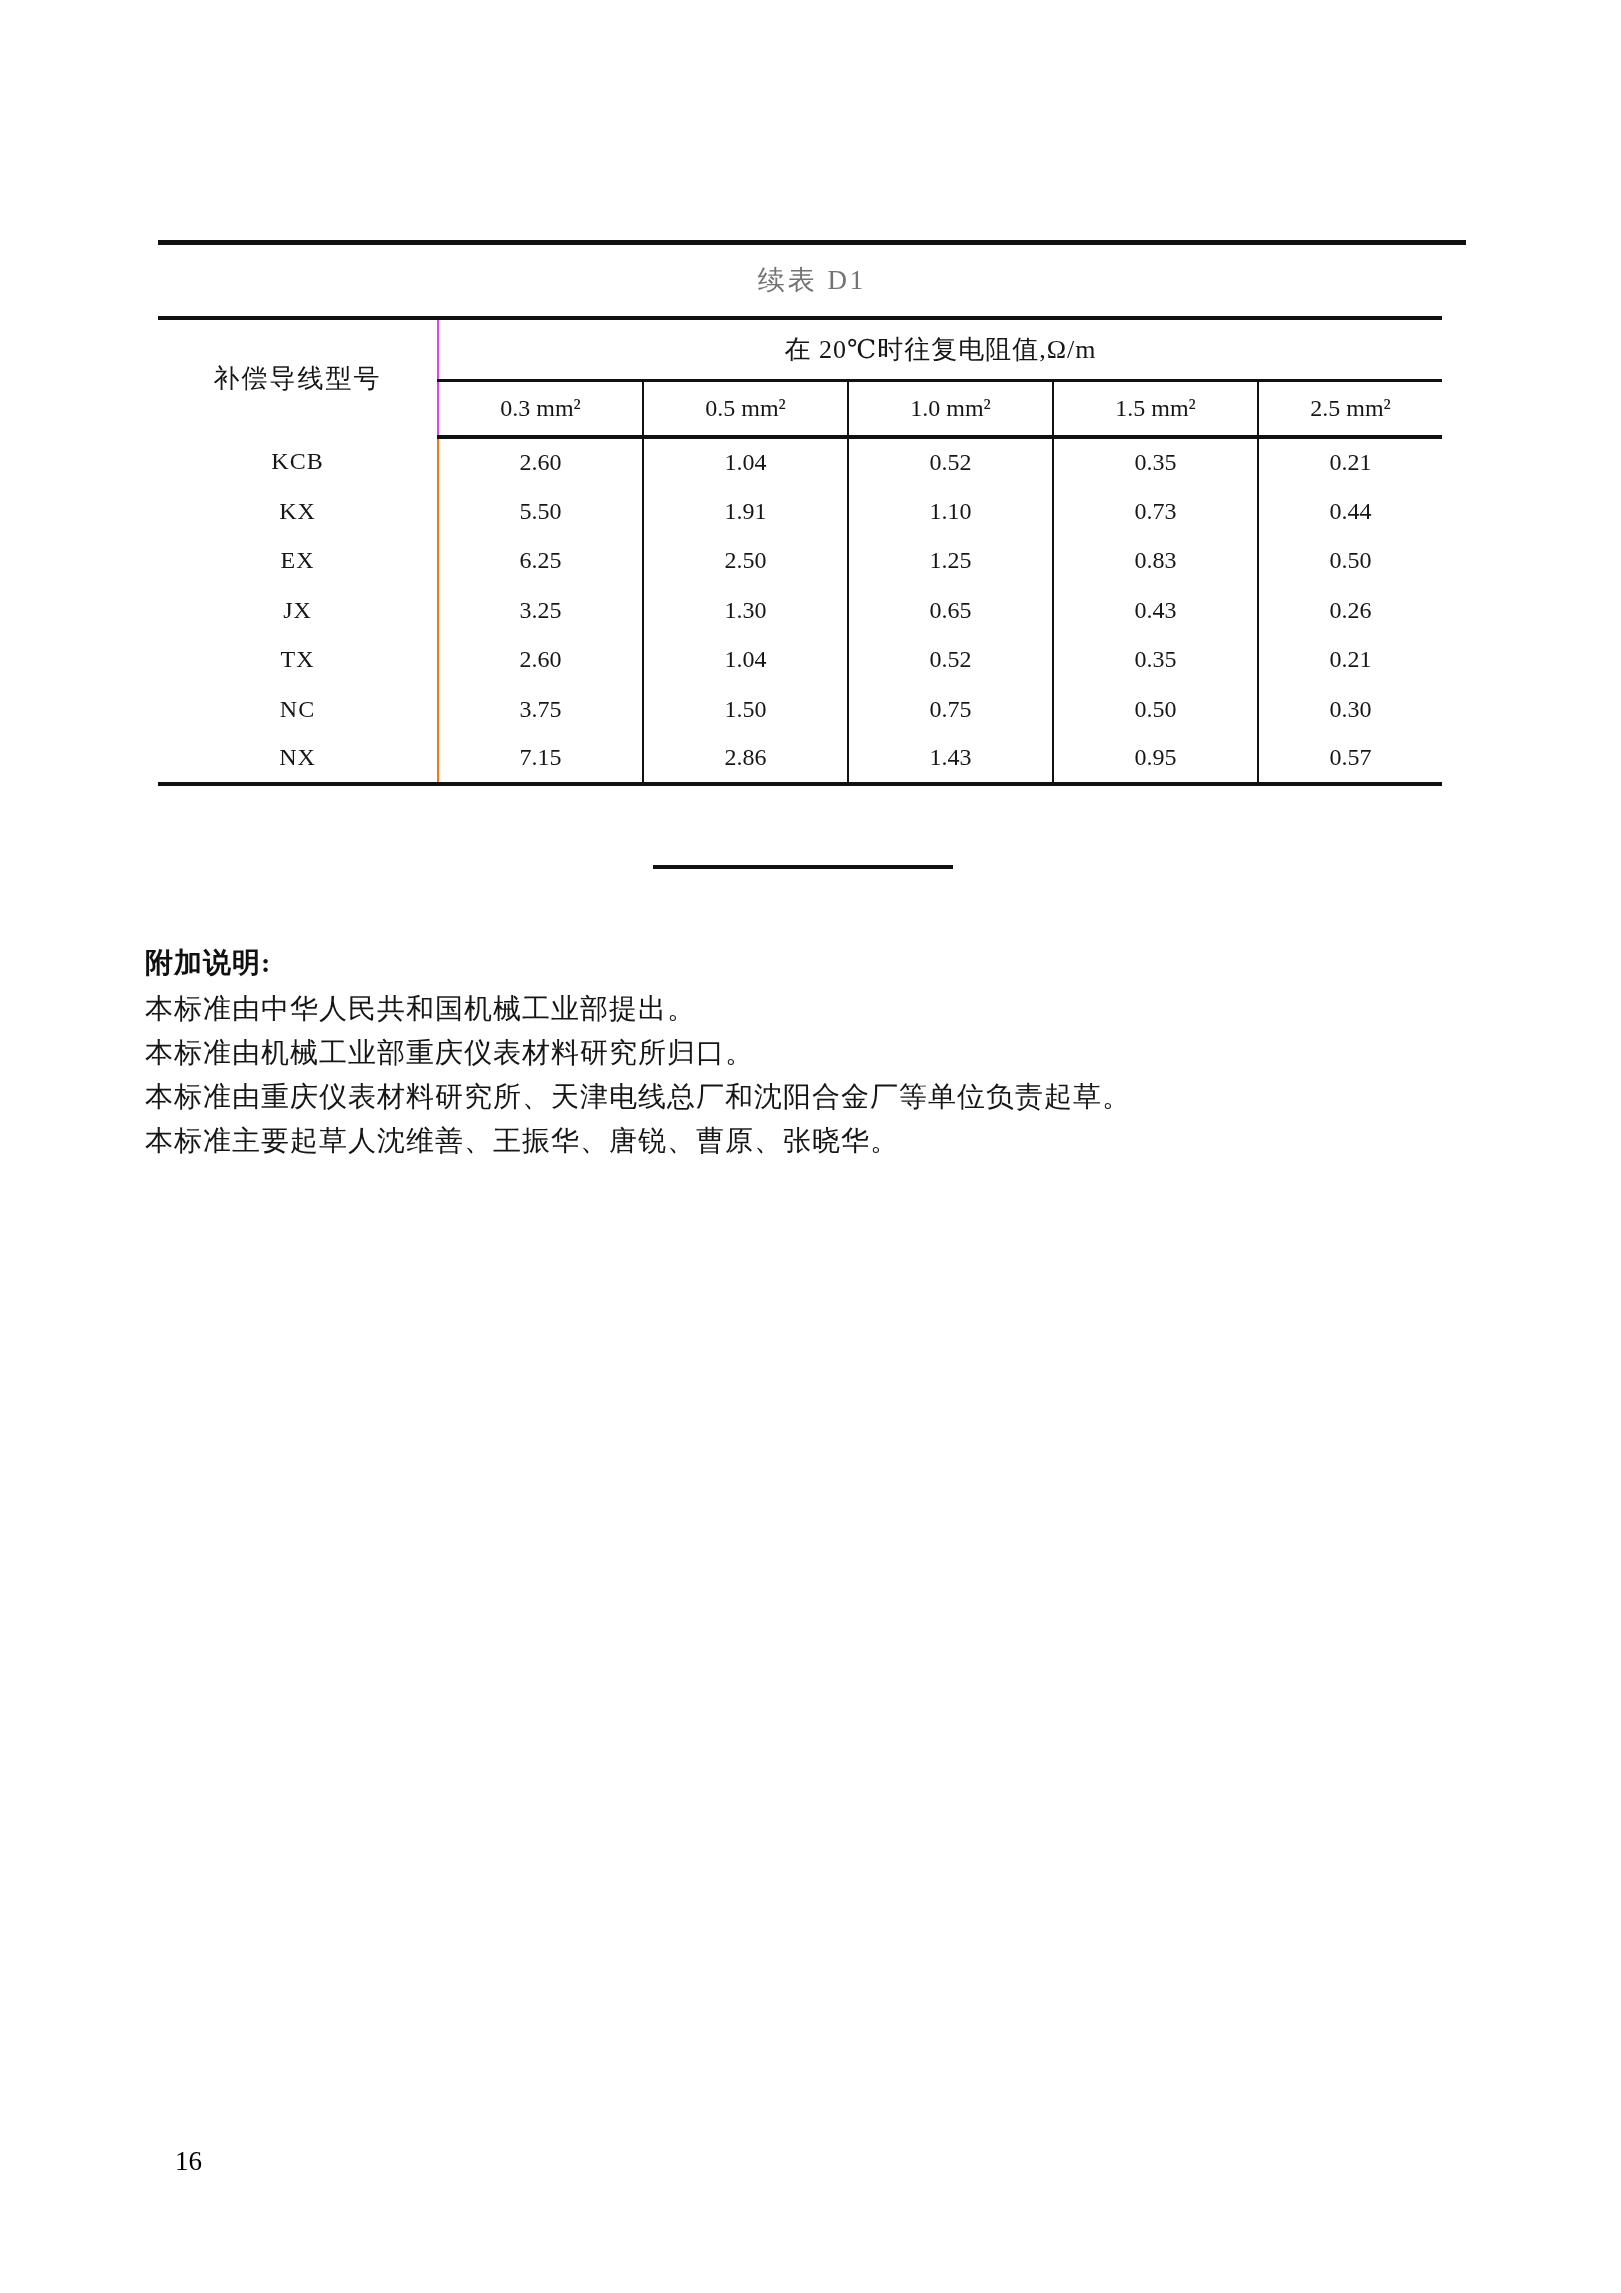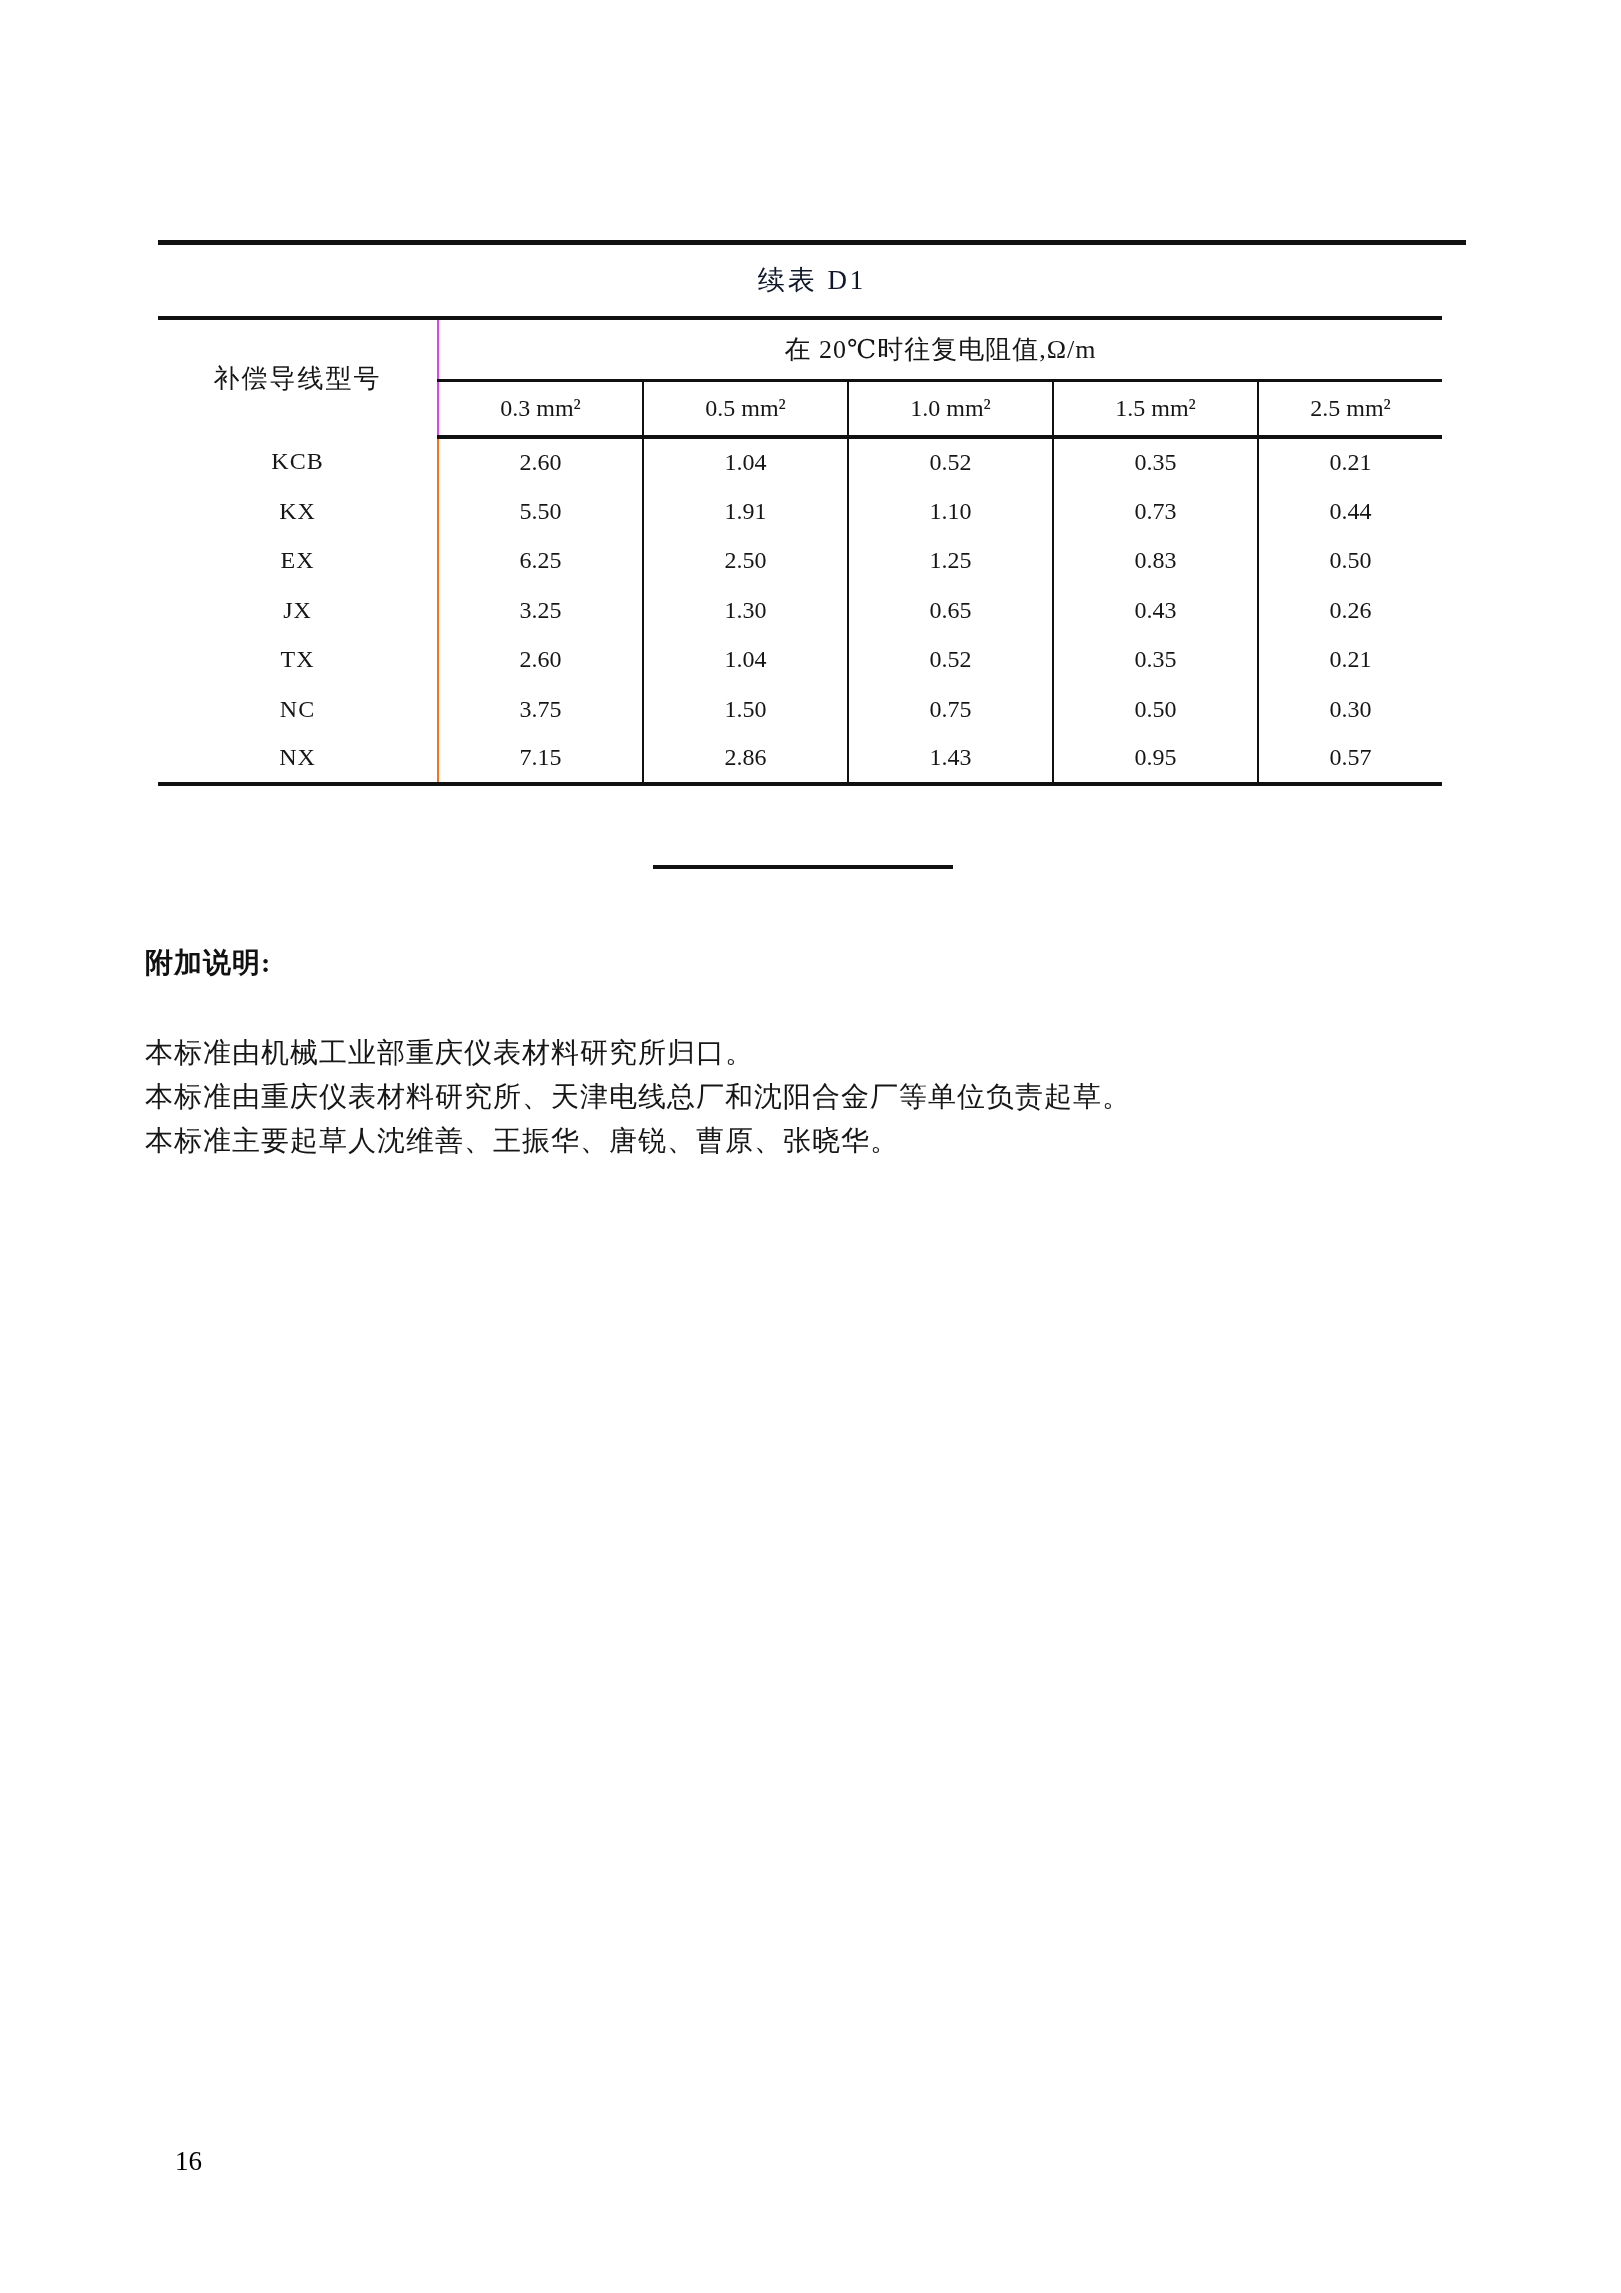--- a/index.html
+++ b/index.html
@@ -25,21 +25,21 @@
   .header-rule {
     position: absolute;
     left: 158px; top: 240px; width: 1308px; height: 5px;
     background: #111;
   }
   .table-caption {
     position: absolute;
     left: 158px; top: 262px; width: 1308px;
     text-align: center;
     font-size: 27px;
-    color: #0f172a;
+    color: #737373;
     letter-spacing: 3px;
   }
   table.res-table {
     position: absolute;
     left: 158px; top: 316px;
     width: 1280px;
     border-collapse: collapse;
     table-layout: fixed;
     border-top: 4px solid #111;
     border-bottom: 4px solid #111;
@@ -189,19 +189,20 @@
         <td class="val-cell">1.43</td>
         <td class="val-cell">0.95</td>
         <td class="val-cell">0.57</td>
       </tr>
     </tbody>
   </table>
 
   <div class="section-divider"></div>
 
   <div class="notes-heading">附加说明:</div>
+  <div class="note-line note-1">本标准由中华人民共和国机械工业部提出。</div>
   <div class="note-line note-2">本标准由机械工业部重庆仪表材料研究所归口。</div>
   <div class="note-line note-3">本标准由重庆仪表材料研究所、天津电线总厂和沈阳合金厂等单位负责起草。</div>
   <div class="note-line note-4">本标准主要起草人沈维善、王振华、唐锐、曹原、张晓华。</div>
 
   <div class="page-number">16</div>
 
 </div>
 
 </body></html>

